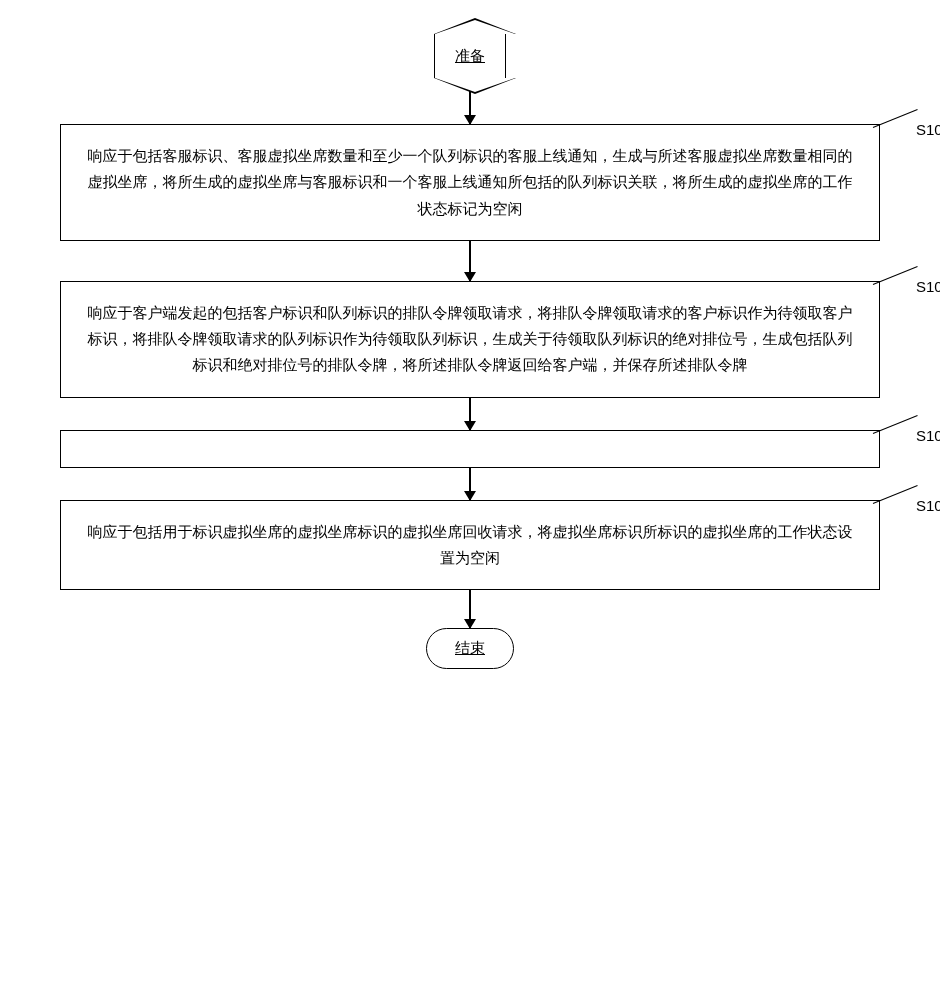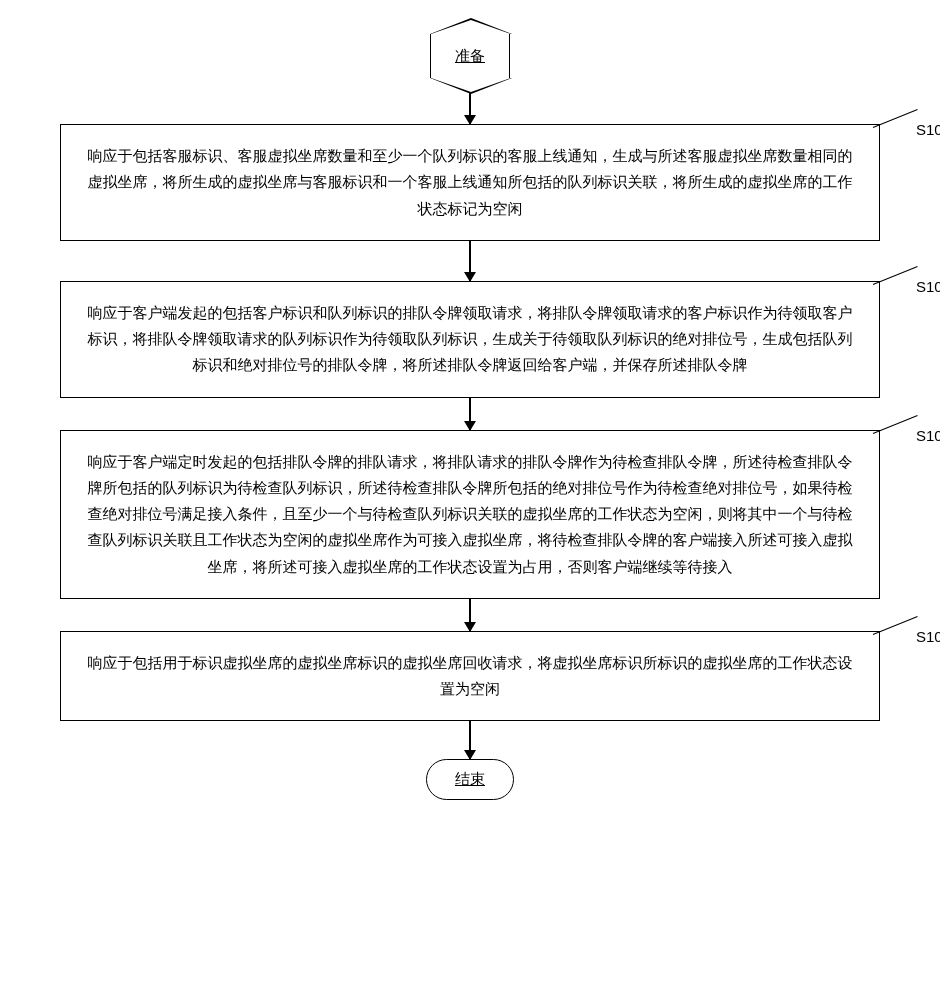--- a/index.html
+++ b/index.html
@@ -11,21 +11,21 @@
     width: 940px;
   }
   .flowchart {
     display: flex;
     flex-direction: column;
     align-items: center;
     width: 900px;
     position: relative;
   }
   .hexagon {
-    width: 80px;
+    width: 72px;
     height: 44px;
     background: #fff;
     position: relative;
     border-left: 1.5px solid #000;
     border-right: 1.5px solid #000;
     display: flex;
     align-items: center;
     justify-content: center;
     margin: 14px 0 0 0;
     text-decoration: underline;
@@ -153,21 +153,20 @@
     <span class="leader"></span>
     <span class="step-label">S102</span>
     <span>响应于客户端发起的包括客户标识和队列标识的排队令牌领取请求，将排队令牌领取请求的客户标识作为待领取客户标识，将排队令牌领取请求的队列标识作为待领取队列标识，生成关于待领取队列标识的绝对排位号，生成包括队列标识和绝对排位号的排队令牌，将所述排队令牌返回给客户端，并保存所述排队令牌</span>
   </div>
 
   <div class="arrow a3"></div>
 
   <div class="process">
     <span class="leader"></span>
     <span class="step-label">S103</span>
-    <span>响应于客户端定时发起的包括排队令牌的排队请求，将排队请求的排队令牌作为待检查排队令牌，所述待检查排队令牌所包括的队列标识为待检查队列标识，所述待检查排队令牌所包括的绝对排位号作为待检查绝对排位号，如果待检查绝对排位号满足接入条件，且至少一个与待检查队列标识关联的虚拟坐席的工作状态为空闲，则将其中一个与待检查队列标识关联且工作状态为空闲的虚拟坐席作为可接入虚拟坐席，将待检查排队令牌的客户端接入所述可接入虚拟坐席，将所述可接入虚拟坐席的工作状态设置为占用，否则客户端继续等待接入</span>
   </div>
 
   <div class="arrow a4"></div>
 
   <div class="process">
     <span class="leader"></span>
     <span class="step-label">S104</span>
     <span>响应于包括用于标识虚拟坐席的虚拟坐席标识的虚拟坐席回收请求，将虚拟坐席标识所标识的虚拟坐席的工作状态设置为空闲</span>
   </div>
 

